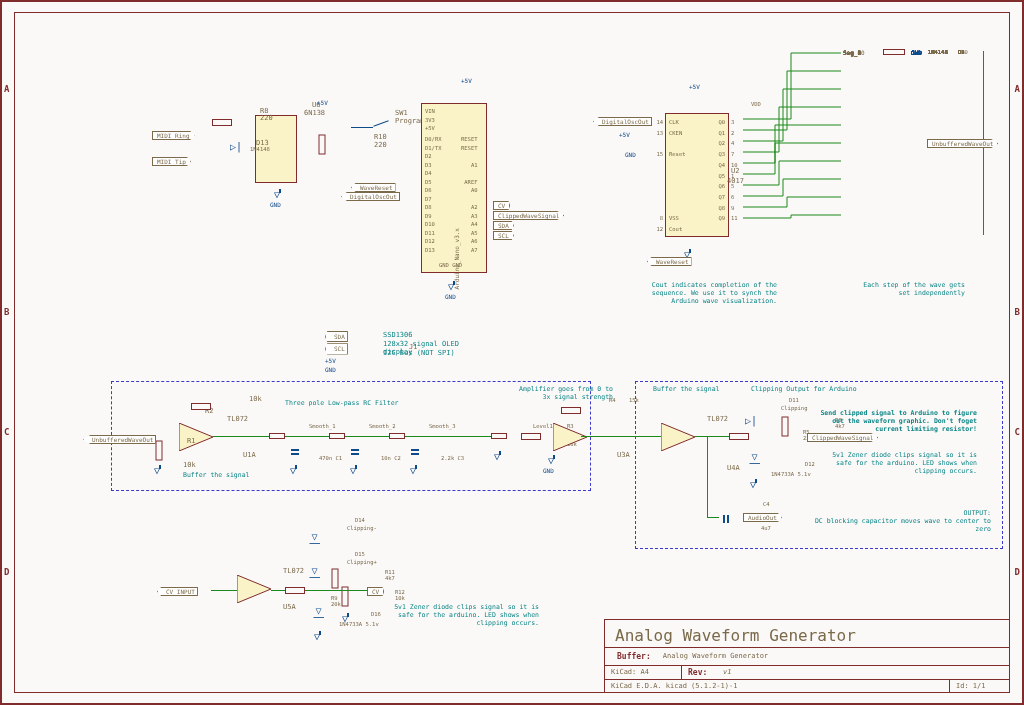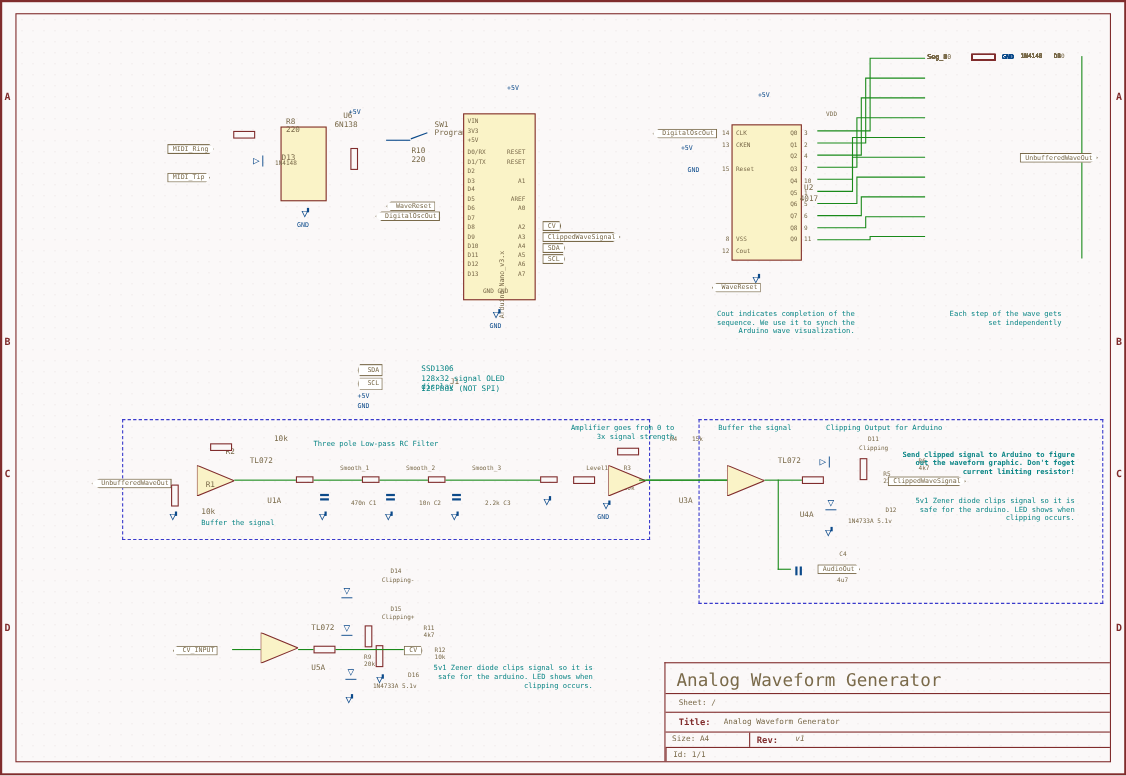--- a/index.html
+++ b/index.html
@@ -415,20 +415,22 @@
       <div class="diode" style="left:108px;top:70px;transform:rotate(90deg);">▷|</div>
       <span class="label-olive" style="position:absolute;left:120px;top:76px;font-size:5.5px;"><span>D12</span></span>
       <span class="label-olive" style="position:absolute;left:86px;top:86px;font-size:5.5px;">1N4733A 5.1v</span>
       <div class="gnd" style="left:110px;top:94px;"></div>
       <div class="note" style="left:176px;top:66px;width:160px;">5v1 Zener diode clips signal so it is safe for the arduino. LED shows when clipping occurs.</div>
 
       <div class="cap" style="left:78px;top:128px;transform:rotate(90deg);"></div>
       <span class="label-olive" style="position:absolute;left:78px;top:116px;font-size:5.5px;">C4</span>
       <span class="label-olive" style="position:absolute;left:76px;top:140px;font-size:5.5px;">4u7</span>
       <div class="tag" style="left:102px; top:128px;">AudioOut</div>
+      <div class="note" style="left:160px;top:124px;width:190px;white-space:pre-line;">OUTPUT:
+DC blocking capacitor moves wave to center to zero</div>
 
       <div class="wire" style="left:-60px;top:51px;width:80px;height:1px;"></div>
       <div class="wire" style="left:54px;top:51px;width:34px;height:1px;"></div>
       <div class="wire" style="left:66px;top:51px;width:1px;height:82px;"></div>
       <div class="wire" style="left:66px;top:132px;width:12px;height:1px;"></div>
     </div>
 
     <div class="box" style="left:160px;top:520px;width:320px;height:120px;">
       <div class="tag flip" style="left:-18px; top:54px;">CV_INPUT</div>
       <div class="opamp" style="left:62px;top:42px;">
@@ -461,30 +463,28 @@
       <div class="gnd" style="left:168px;top:80px;"></div>
       <div class="note" style="left:214px;top:70px;width:150px;">5v1 Zener diode clips signal so it is safe for the arduino. LED shows when clipping occurs.</div>
       <div class="wire" style="left:36px;top:57px;width:26px;height:1px;"></div>
       <div class="wire" style="left:96px;top:57px;width:14px;height:1px;"></div>
       <div class="wire" style="left:130px;top:57px;width:62px;height:1px;"></div>
     </div>
 
     <div class="titleblock">
       <div class="title-main">Analog Waveform Generator</div>
       <div class="row">
-          <span class="cell kvlabel">Sheet: /</span>
-        </div>
-      <div class="row">
-        <span class="cell bold8">Title:</span>
+        <span class="cell bold8">Buffer:</span>
         <span class="cell kvlabel">Analog Waveform Generator</span>
       </div>
       <div class="row" style="padding:0;">
-        <span class="cell kvlabel" style="width:76px;">Size: A4</span>
+        <span class="cell kvlabel" style="width:76px;">KiCad: A4</span>
         <span class="cell sep bold8" style="width:36px;">Rev:</span>
         <span class="cell kvlabel" style="width:24px;font-style:italic;">v1</span>
       </div>
       <div class="row" style="padding:0;">
+        <span class="cell kvlabel" style="flex:1;">KiCad E.D.A.  kicad (5.1.2-1)-1</span>
         <span class="cell sep kvlabel" style="width:60px;">Id: 1/1</span>
       </div>
     </div>
 
   </div>
 </div>
 
 </body></html>

